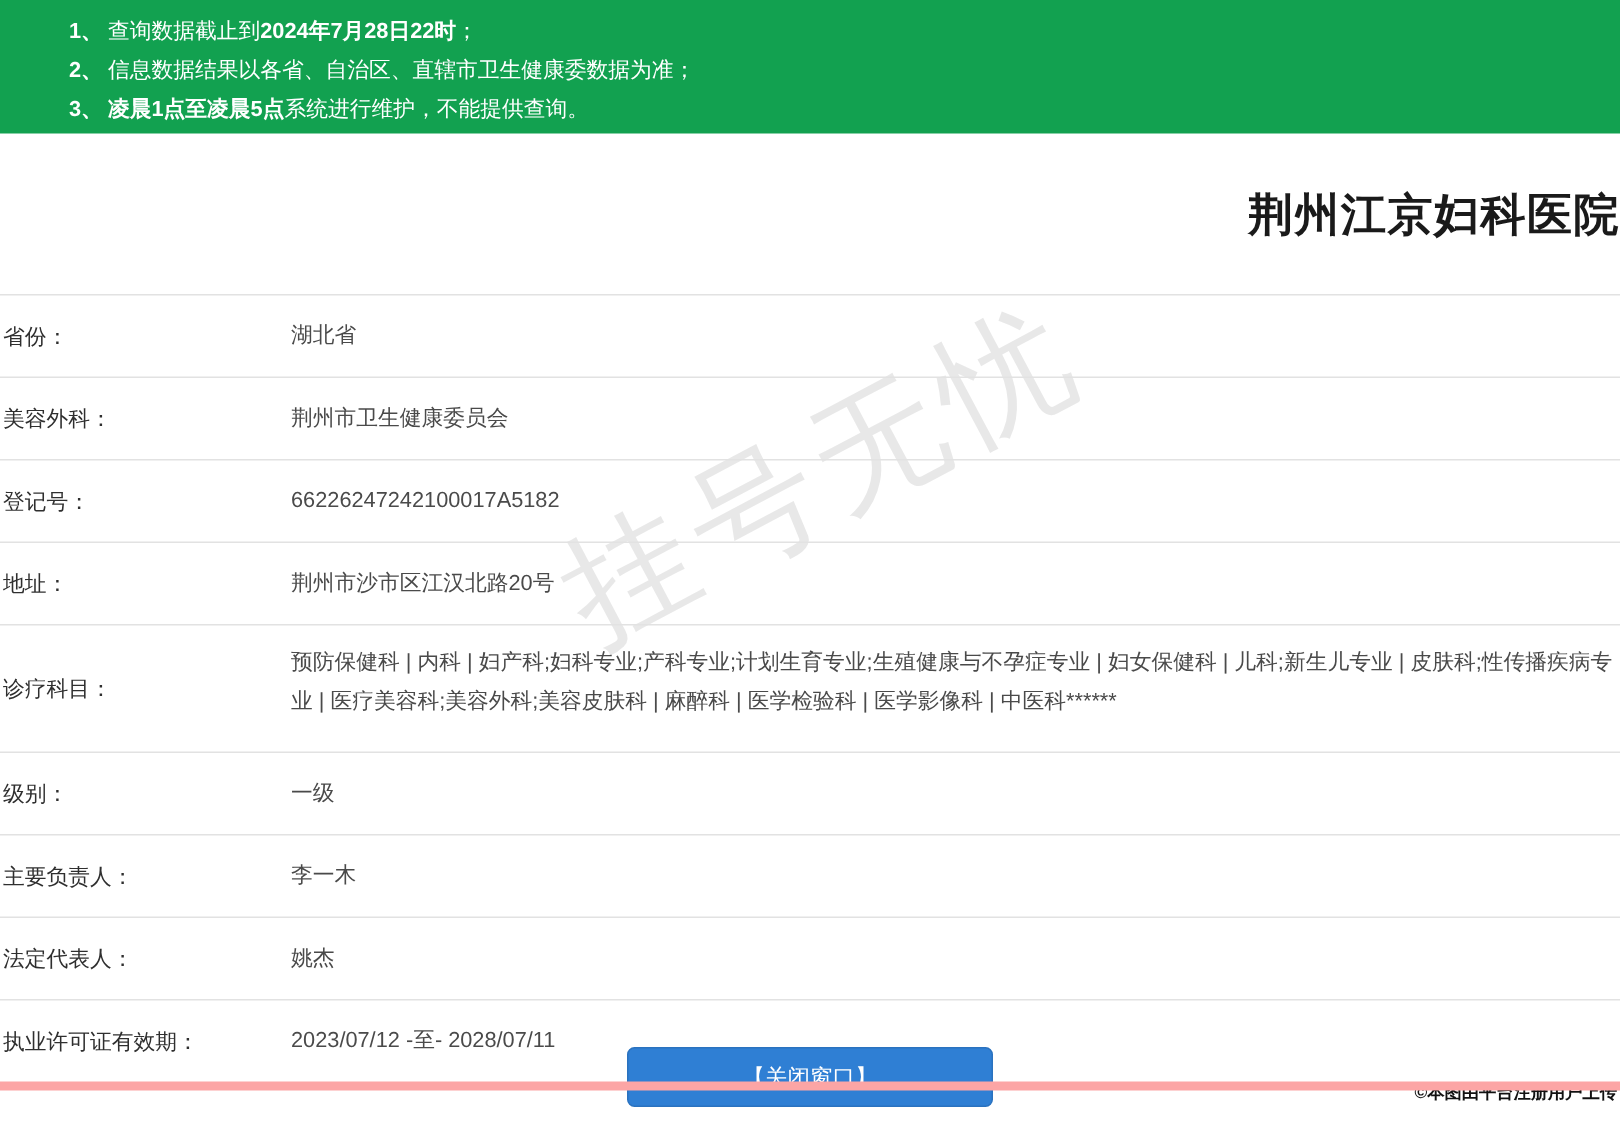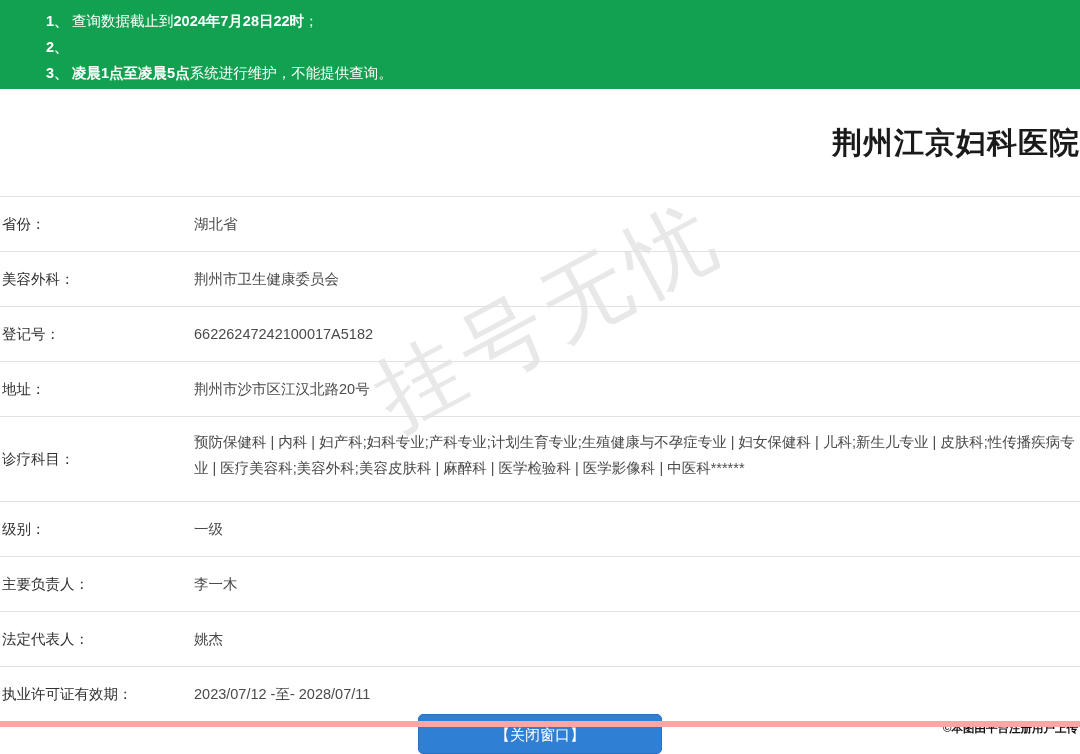--- a/index.html
+++ b/index.html
@@ -93,21 +93,21 @@
     pointer-events: none;
     z-index: 1;
     font-family: "Liberation Serif", serif;
     letter-spacing: 8px;
   }
 
   
   .btn-row {
     position: absolute;
     left: 0;
-    bottom: 0;
+    bottom: 16px;
     width: 1080px;
     text-align: center;
   }
   .close-btn {
     display: inline-block;
     width: 244px;
     height: 40px;
     line-height: 40px;
     background: #2f7fd4;
     border: 1px solid #2a72bf;
@@ -135,20 +135,21 @@
 
 <div id="page">
 
   <div class="notice">
     <div class="notice-line">
       <span class="notice-num">1、</span>
       <span class="notice-text">查询数据截止到<b>2024年7月28日22时</b>；</span>
     </div>
     <div class="notice-line">
       <span class="notice-num">2、</span>
+      <span class="notice-text">信息数据结果以各省、自治区、直辖市卫生健康委数据为准；</span>
     </div>
     <div class="notice-line bold">
       <span class="notice-num">3、</span>
       <span class="notice-text"><b>凌晨1点至凌晨5点</b>系统进行维护，不能提供查询。</span>
     </div>
   </div>
 
   <div class="title">荆州江京妇科医院</div>
 
   <div class="watermark">挂号无忧</div>

